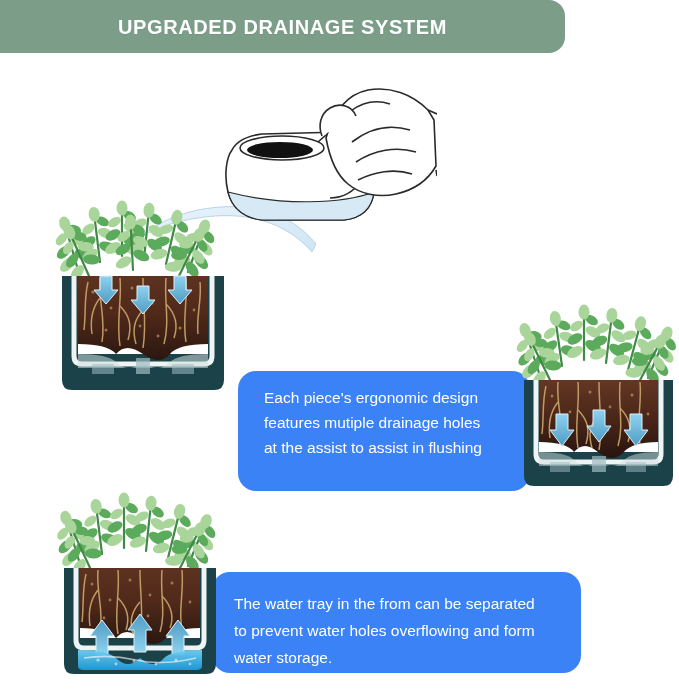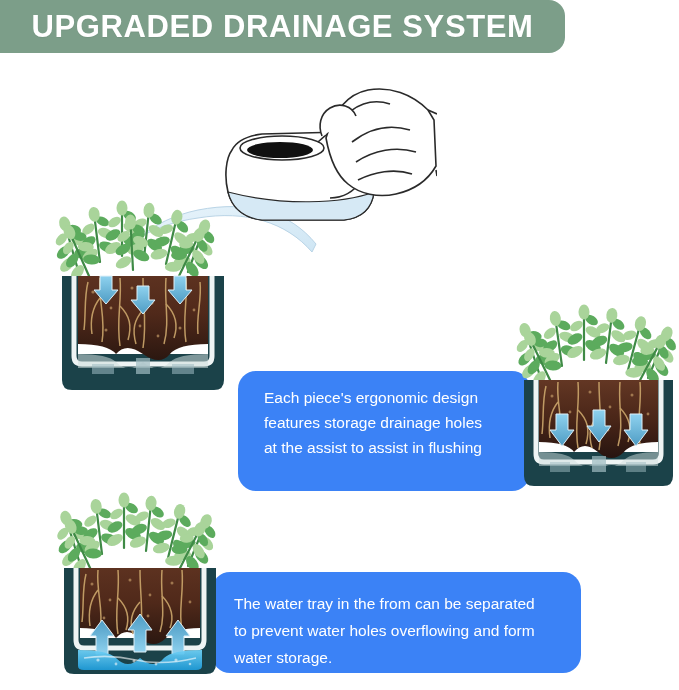--- a/index.html
+++ b/index.html
@@ -12,21 +12,21 @@
 
   
   .title-banner{
     position:absolute;left:-20px;top:0;width:585px;height:53px;
     background:#7c9e89;
     border-radius:0 16px 16px 0;
     display:flex;align-items:center;justify-content:center;
     box-sizing:border-box;padding-left:20px;
   }
   .title-text{
-    color:#ffffff;font-size:31px;font-weight:bold;letter-spacing:.6px;
+    color:#ffffff;font-size:20px;font-weight:bold;letter-spacing:.6px;
     white-space:nowrap;line-height:1;
     text-shadow:0 1px 1px rgba(0,0,0,.06);
   }
 
   
   .callout{
     position:absolute;background:#3b82f6;border-radius:18px;
     color:#ffffff;box-sizing:border-box;
   }
   .callout p{margin:0;}
@@ -56,21 +56,21 @@
 
 <div class="stage">
 
   <div class="title-banner">
     <span class="title-text">UPGRADED DRAINAGE SYSTEM</span>
   </div>
 
   <div class="callout" id="callout-1">
     <p>
       <span class="callout-line">Each piece's ergonomic design</span>
-      <span class="callout-line">features storage drainage holes</span>
+      <span class="callout-line">features mutiple drainage holes</span>
       <span class="callout-line">at the assist to assist in flushing</span>
     </p>
   </div>
 
   <div class="callout" id="callout-2">
     <p>
       <span class="callout-line">The water tray in the from can be separated</span>
       <span class="callout-line">to prevent water holes overflowing and form</span>
       <span class="callout-line">water storage.</span>
     </p>

